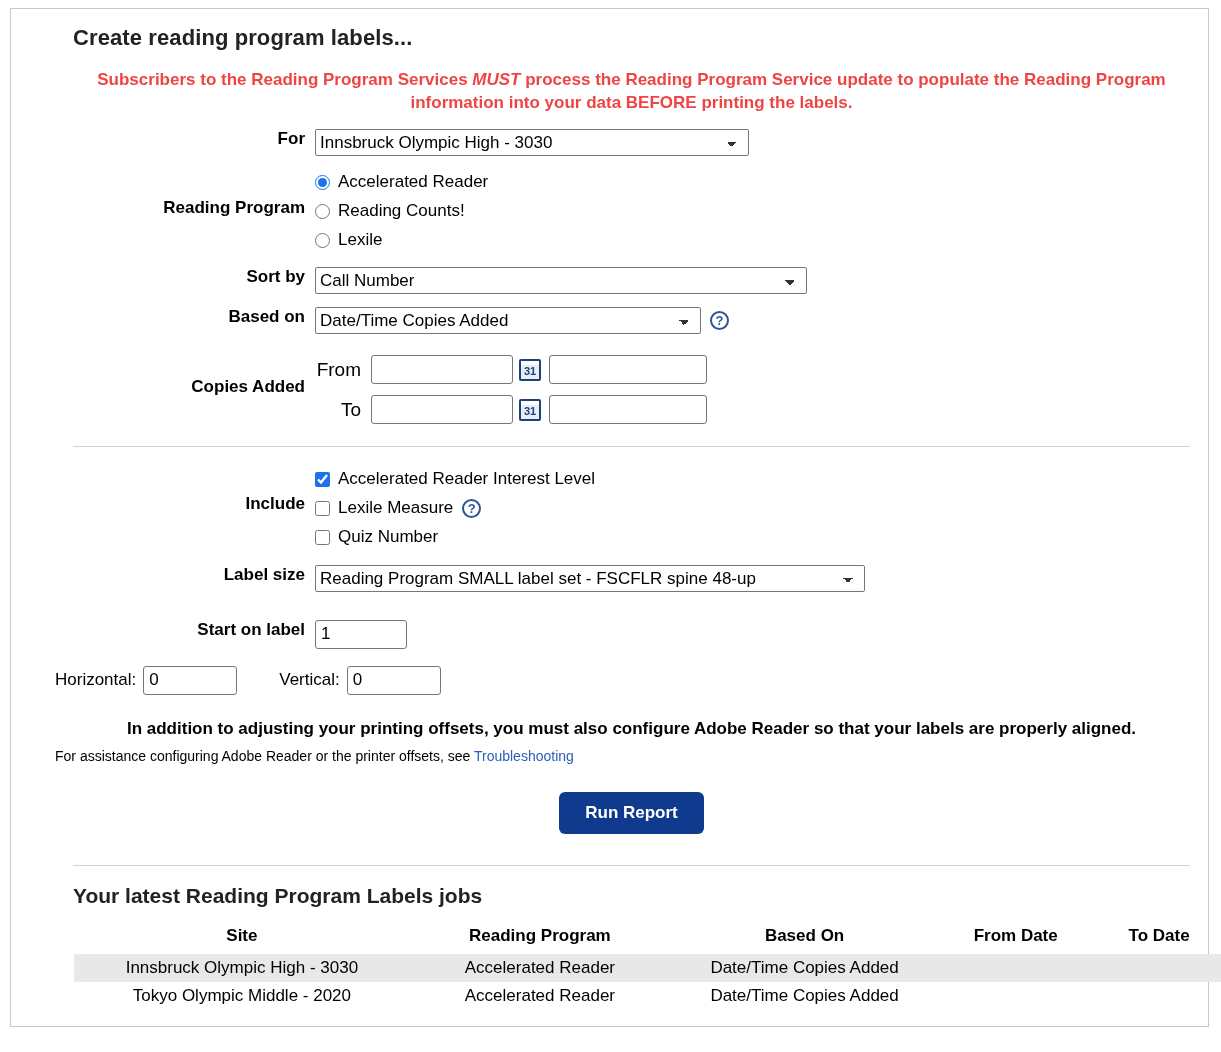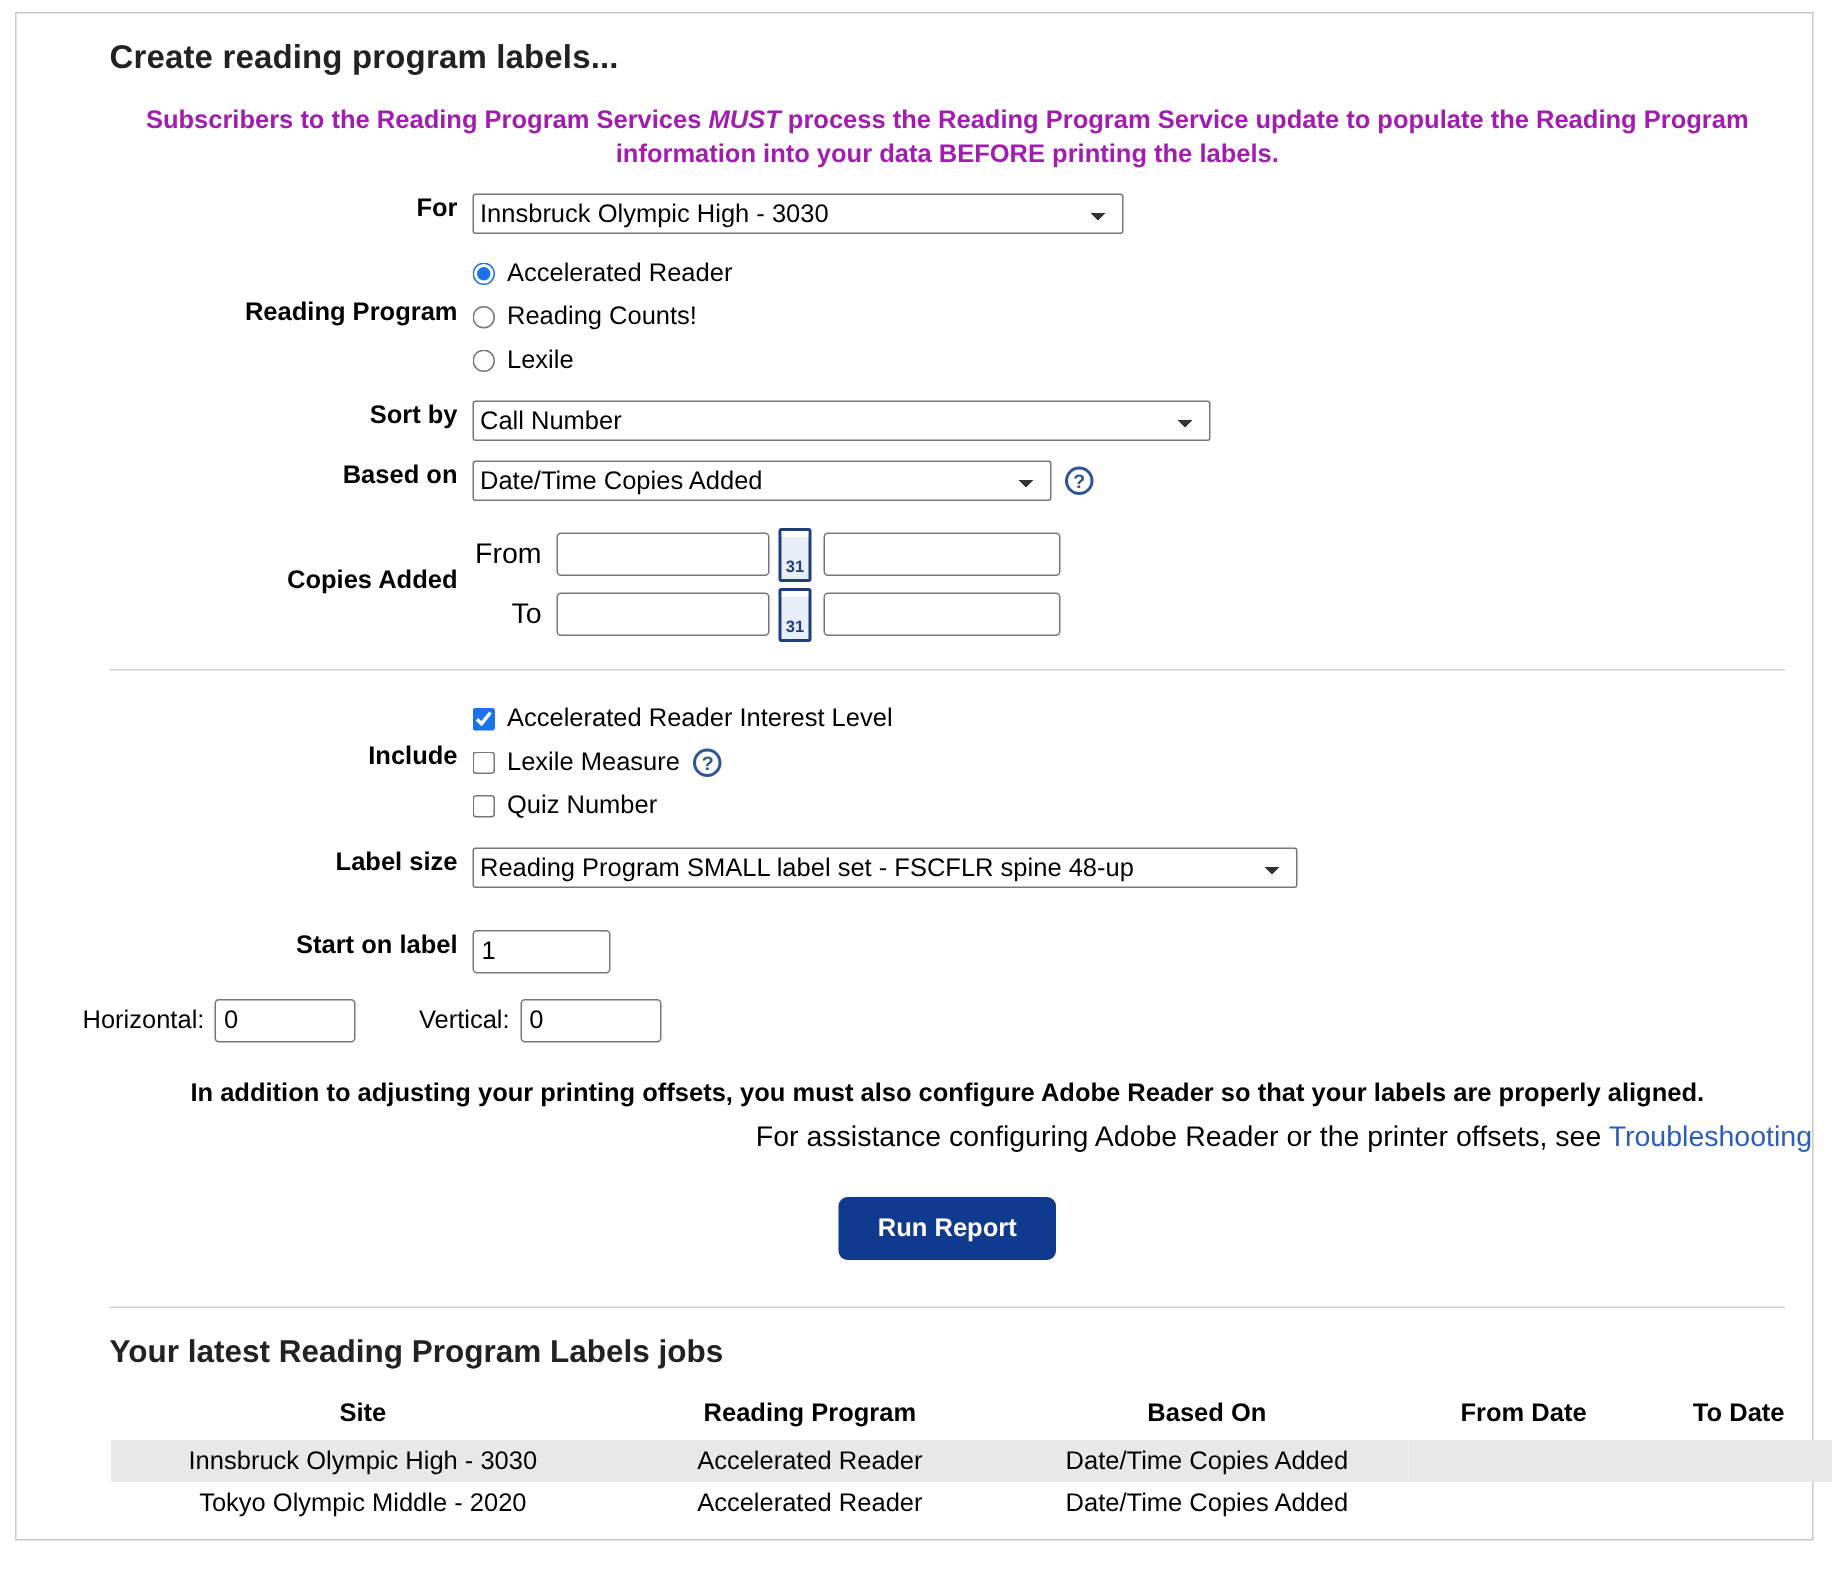--- a/index.html
+++ b/index.html
@@ -32,21 +32,21 @@
     font-weight: bold;
     color: #222222;
     margin: 16px 0 0 18px;
     letter-spacing: 0.1px;
   }
   .notice {
     font-size: 17px;
     font-weight: bold;
     text-align: center;
     line-height: 1.35;
-    color: #a21caf;
+    color: #ef4444;
     margin: 18px 32px 0 32px;
   }
   .notice em { font-style: italic; }
 
   
   .form-rows {
     margin-top: 14px;
   }
   .row {
     display: flex;
@@ -152,21 +152,21 @@
     height: 29px;
     padding: 2px 5px;
     box-sizing: border-box;
   }
   input.date-in { width: 142px; }
   input.time-in { width: 158px; margin-left: 8px; }
   input.start-in { width: 92px; }
   input.offset-in { width: 94px; }
 
   .cal-icon {
-    width: 22px; height: 36px;
+    width: 22px; height: 22px;
     margin-left: 6px;
     border: 2px solid #1f3f7a;
     border-radius: 2px;
     background: #e8eef7;
     box-sizing: border-box;
     display: inline-flex;
     align-items: flex-end;
     justify-content: center;
     position: relative;
     cursor: pointer;
@@ -199,22 +199,22 @@
   .offset-line .gap { width: 42px; }
 
   .adobe-note {
     font-size: 17px;
     font-weight: bold;
     text-align: center;
     margin: 0 30px;
     color: #000;
   }
   .assist-note {
-    font-size: 19px;
-    text-align: right;
+    font-size: 14px;
+    text-align: left;
     margin-top: 9px;
     color: #000;
   }
   .assist-note a {
     color: #2b5eb8;
     text-decoration: none;
   }
 
   .run-wrap { text-align: center; margin-top: 28px; }
   .run-btn {

